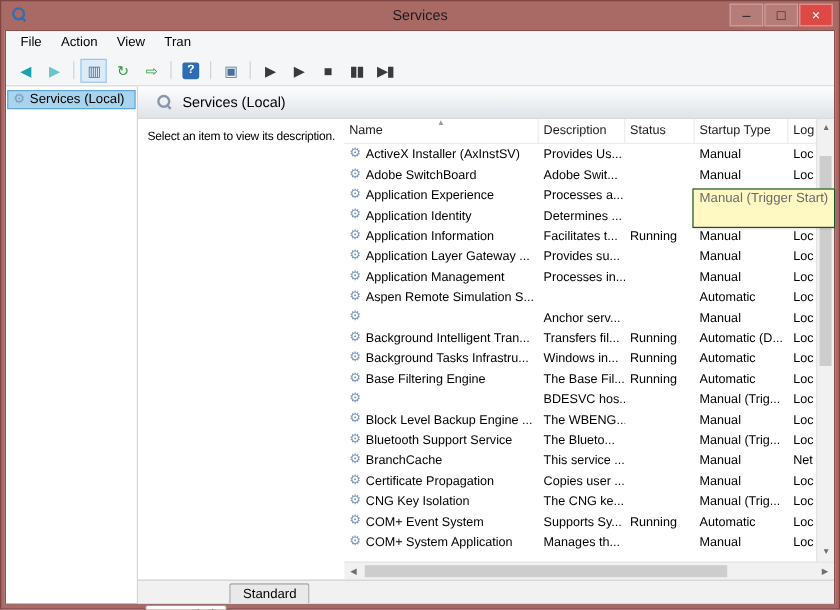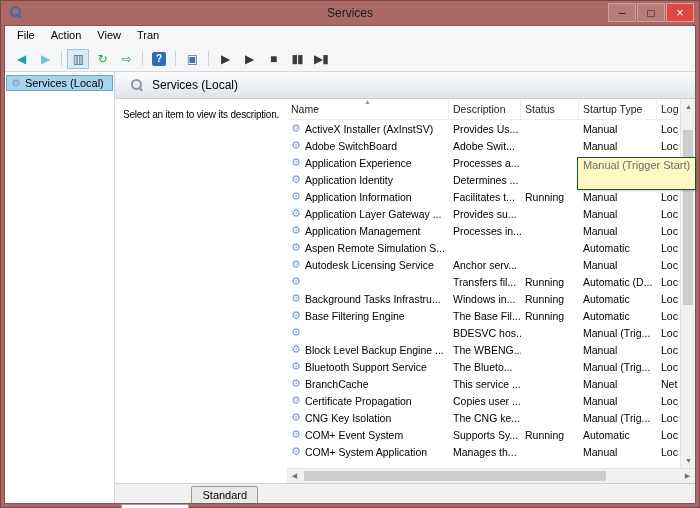--- a/index.html
+++ b/index.html
@@ -295,31 +295,31 @@
                       </span>
                       <span class="cell c-desc"></span>
                       <span class="cell c-status"></span>
                       <span class="cell c-startup">Automatic</span>
                       <span class="cell c-logon">Loc</span>
                     </div>
 
                     <div class="row">
                       <span class="cell c-name">
                         <span class="gear">⚙</span>
-                        <span>Autodesk Licensing Service</span>
                       </span>
                       <span class="cell c-desc">Anchor serv...</span>
                       <span class="cell c-status"></span>
                       <span class="cell c-startup">Manual</span>
                       <span class="cell c-logon">Loc</span>
                     </div>
 
                     <div class="row">
                       <span class="cell c-name">
                         <span class="gear">⚙</span>
+                        <span>Background Intelligent Tran...</span>
                       </span>
                       <span class="cell c-desc">Transfers fil...</span>
                       <span class="cell c-status">Running</span>
                       <span class="cell c-startup">Automatic (D...</span>
                       <span class="cell c-logon">Loc</span>
                     </div>
 
                     <div class="row">
                       <span class="cell c-name">
                         <span class="gear">⚙</span>

